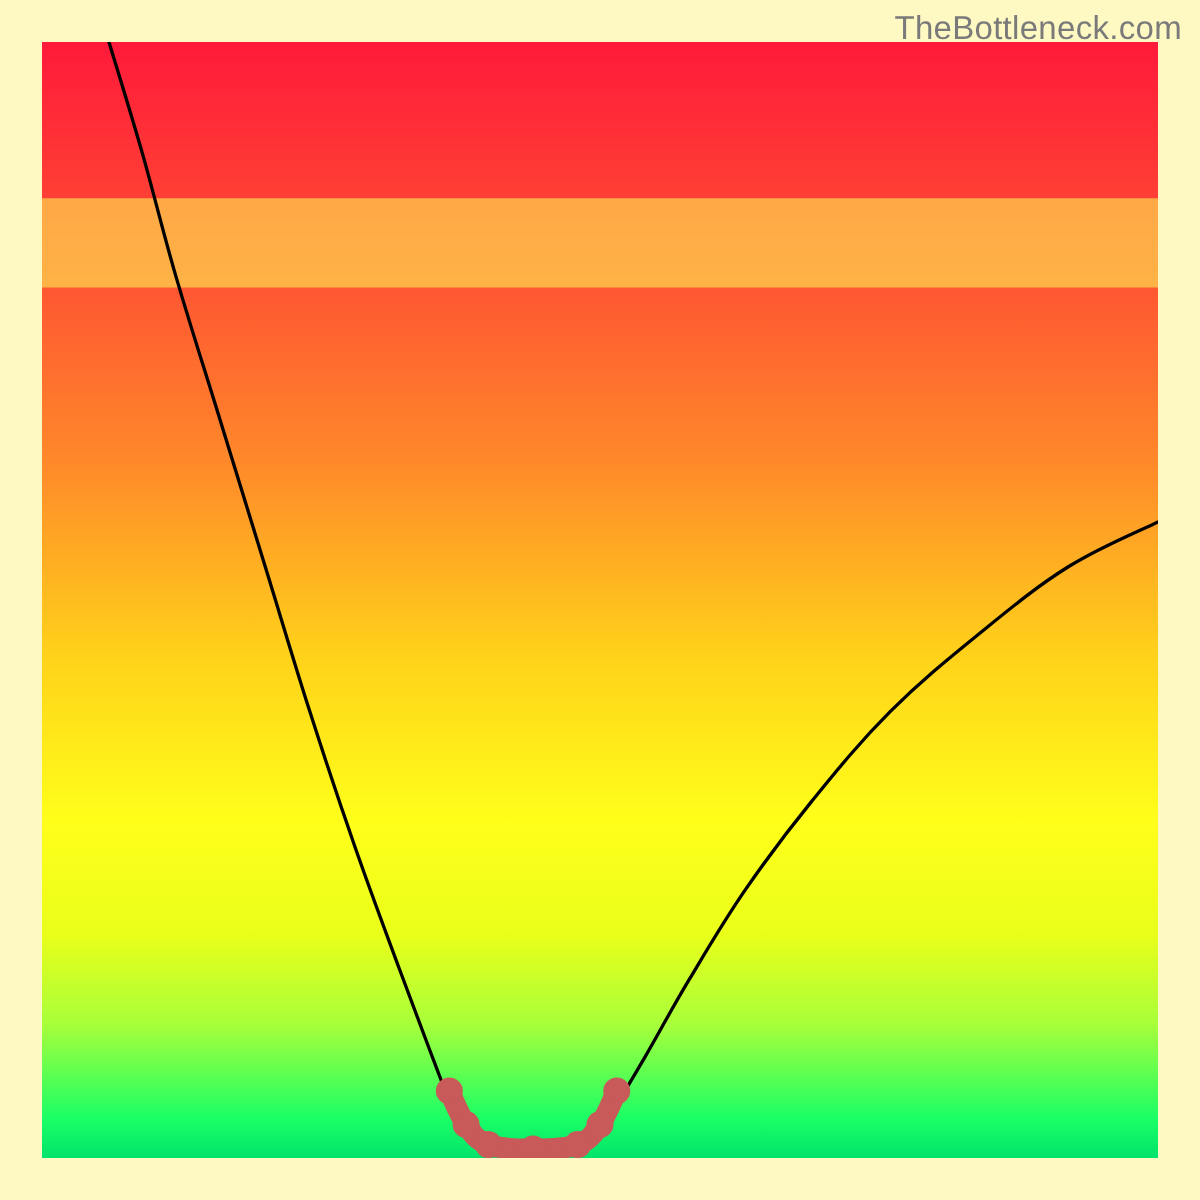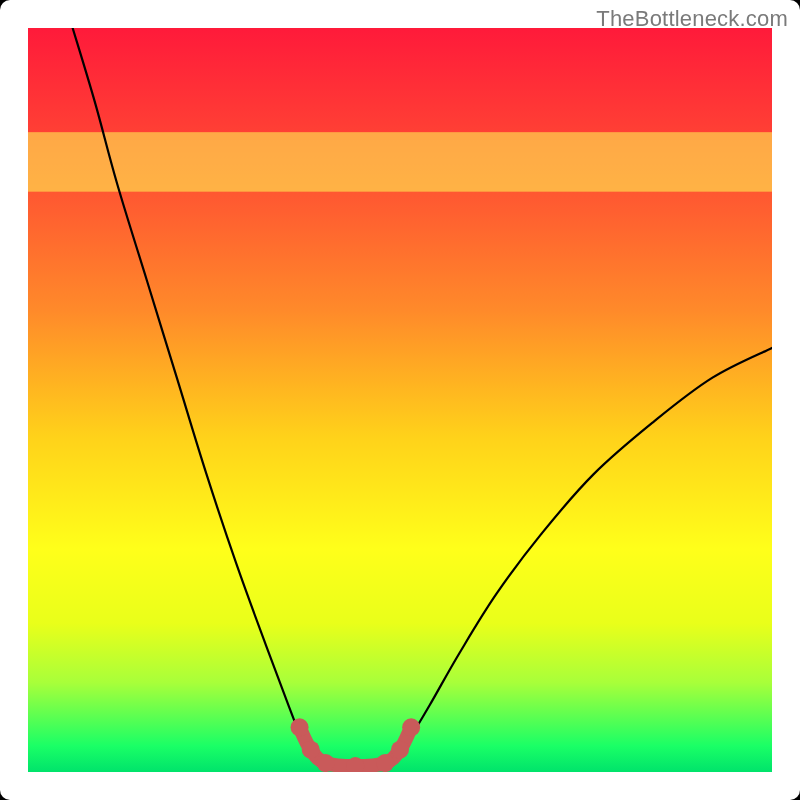--- a/index.html
+++ b/index.html
@@ -7,22 +7,21 @@
     padding: 0;
     width: 800px;
     height: 800px;
     background: #000;
     overflow: hidden;
     font-family: Arial, Helvetica, sans-serif;
   }
   .frame {
     position: absolute;
     inset: 0;
-    background: #ffffff;
-    border-radius: 10px;
+    background: #fef9c3;
   }
   .plot {
     position: absolute;
     left: 28px;
     top: 28px;
     width: 744px;
     height: 744px;
     overflow: hidden;
   }
   .watermark {

